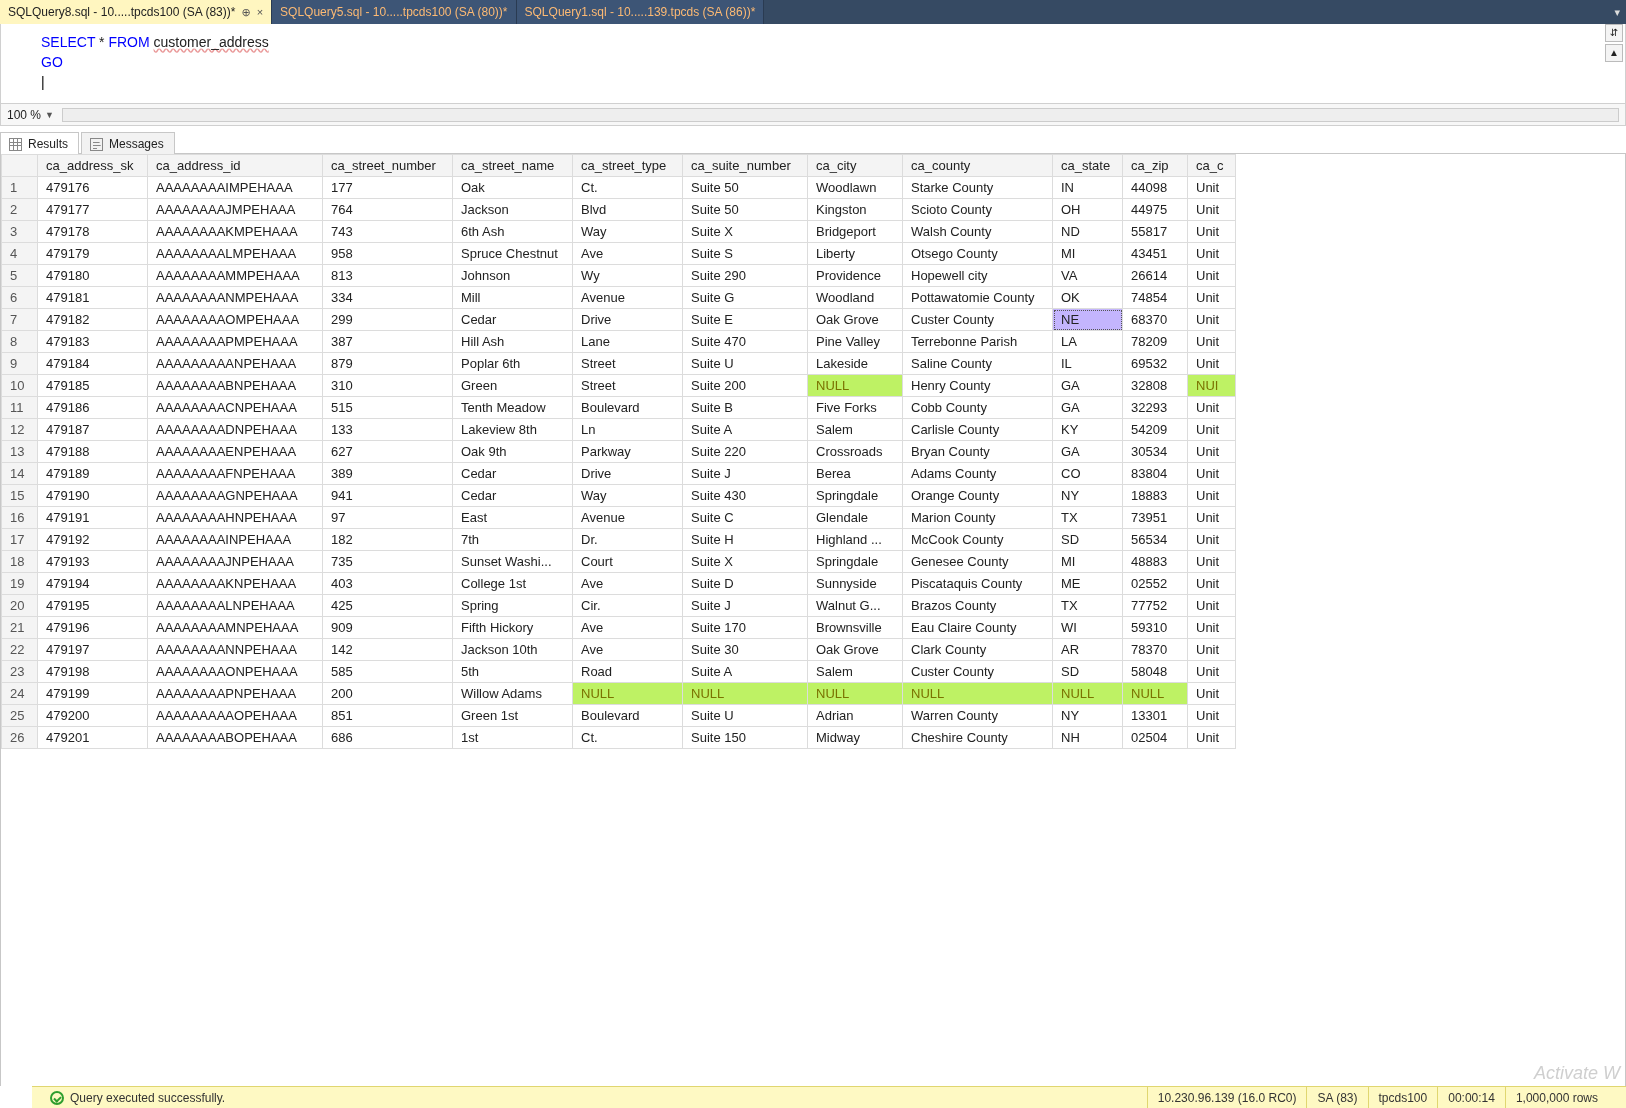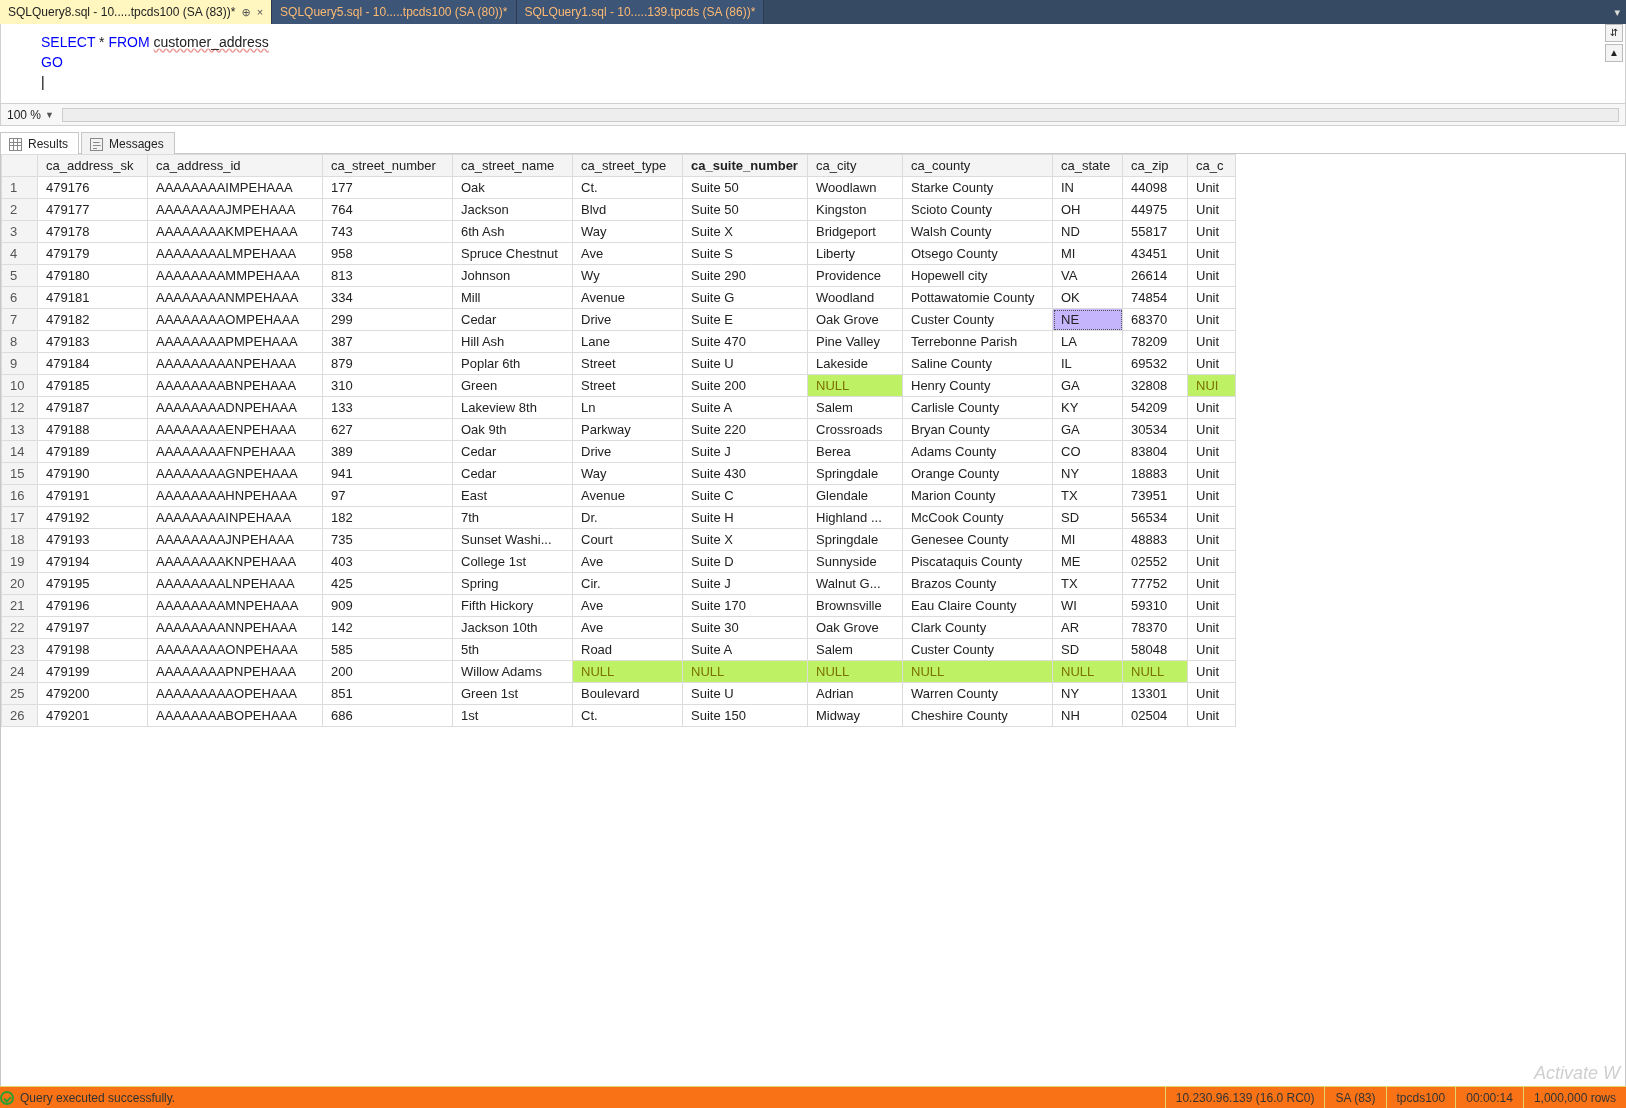--- a/index.html
+++ b/index.html
@@ -189,25 +189,26 @@
     outline: 1px dotted #555;
     outline-offset: -2px;
     background: #c4b5fd;
   }
 
   
   .status-bar {
     flex: 0 0 22px;
     display: flex;
     align-items: center;
-    background: #f97316;
+    background: #fef9c3;
     border-top: 1px solid #e0d670;
     font-size: 12px;
     color: #333;
-    padding: 0 0;
+    padding: 0 18px;
+    margin-left: 32px;
   }
   .status-bar .ok-icon {
     width: 14px; height: 14px;
     border-radius: 50%;
     border: 2px solid #2e9e2e;
     position: relative;
     margin-right: 6px;
   }
   .status-bar .ok-icon::after {
     content: "";
@@ -284,21 +285,21 @@
 <div class="grid-wrap">
   <table class="results" id="grid">
     <thead>
         <tr id="grid-head">
           <th class="rownum-h"></th>
           <th style="width: 110px;">ca_address_sk</th>
           <th style="width: 175px;">ca_address_id</th>
           <th style="width: 130px;">ca_street_number</th>
           <th style="width: 120px;">ca_street_name</th>
           <th style="width: 110px;">ca_street_type</th>
-          <th style="width: 125px; font-weight: bold;">ca_suite_number</th>
+          <th style="width: 125px;">ca_suite_number</th>
           <th style="width: 95px;">ca_city</th>
           <th style="width: 150px;">ca_county</th>
           <th style="width: 70px;">ca_state</th>
           <th style="width: 65px;">ca_zip</th>
           <th style="width: 48px;">ca_c</th>
         </tr>
       </thead>
     <tbody id="grid-body">
         <tr>
           <td class="rownum">1</td>
@@ -434,20 +435,34 @@
           <td>Green</td>
           <td>Street</td>
           <td>Suite 200</td>
           <td class="null">NULL</td>
           <td>Henry County</td>
           <td>GA</td>
           <td>32808</td>
           <td class="null">NUI</td>
         </tr>
         <tr>
+          <td class="rownum">11</td>
+          <td>479186</td>
+          <td>AAAAAAAACNPEHAAA</td>
+          <td>515</td>
+          <td>Tenth Meadow</td>
+          <td>Boulevard</td>
+          <td>Suite B</td>
+          <td>Five Forks</td>
+          <td>Cobb County</td>
+          <td>GA</td>
+          <td>32293</td>
+          <td>Unit</td>
+        </tr>
+        <tr>
           <td class="rownum">12</td>
           <td>479187</td>
           <td>AAAAAAAADNPEHAAA</td>
           <td>133</td>
           <td>Lakeview 8th</td>
           <td>Ln</td>
           <td>Suite A</td>
           <td>Salem</td>
           <td>Carlisle County</td>
           <td>KY</td>

